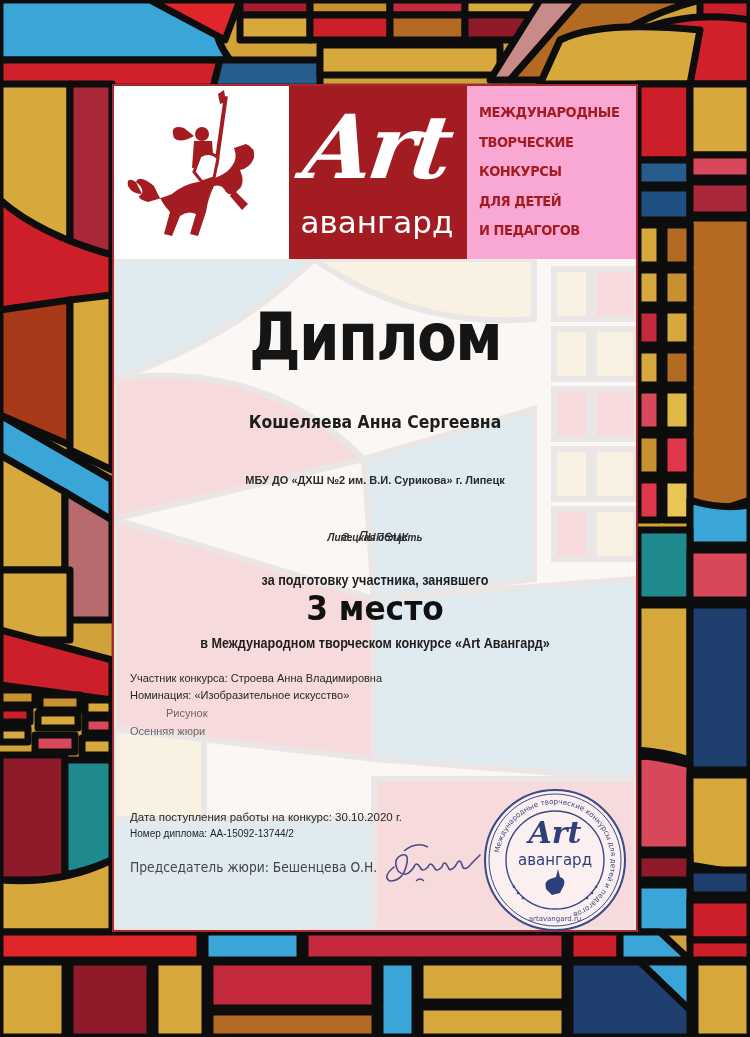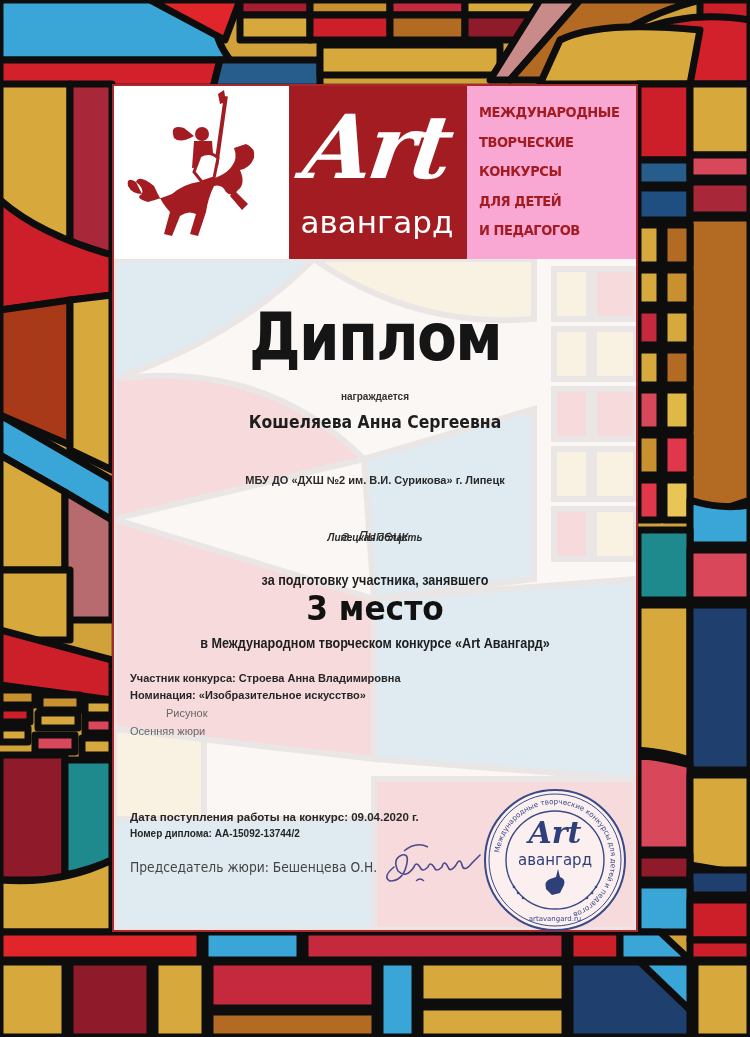--- a/index.html
+++ b/index.html
@@ -48,21 +48,21 @@
     font-family: "DejaVu Sans", sans-serif; transform: scaleX(0.92); }
   .org { top: 215px; font-size: 11px; font-weight: bold; color: #2a2a2a; }
   .region { top: 253px; font-size: 10px; font-weight: bold; color: #2a2a2a; font-style: italic; margin-top: 20px; }
   .city { top: 268px; font-size: 15px; font-weight: normal; color: #2a2a2a; font-style: italic; }
   .prep { top: 313px; font-size: 14px; font-weight: bold; color: #1e1e1e; transform: scaleX(0.9); }
   .place { top: 329px; font-size: 34px; font-weight: bold; color: #111;
     font-family: "DejaVu Sans", sans-serif; transform: scaleX(0.92); }
   .contest { top: 376px; font-size: 14px; font-weight: bold; color: #1e1e1e; transform: scaleX(0.9); }
 
   .left-block { position: absolute; left: 16px; white-space: nowrap; }
-  .lb-bold { font-size: 11px; font-weight: bold; color: #262626; }
+  .lb-bold { font-size: 11px; font-weight: normal; color: #262626; }
   .lb-light { font-size: 11px; color: #666; }
   .participant { top: 413px; }
   .nomination { top: 430px; }
   .technique { top: 448px; padding-left: 36px; }
   .artwork { top: 466px; }
   .date-line { top: 552px; font-size: 11.5px; }
   .number-line { top: 569px; font-size: 10px; }
   .chair { top: 600px; font-size: 14px; color: #444; font-family: "DejaVu Sans", sans-serif; transform: scaleX(0.88); transform-origin: left center; }
   .reg { top: 627px; font-size: 8.6px; color: #555; line-height: 13px; }
 
@@ -226,35 +226,34 @@
         <div>ТВОРЧЕСКИЕ</div>
         <div>КОНКУРСЫ</div>
         <div>ДЛЯ ДЕТЕЙ</div>
         <div>И ПЕДАГОГОВ</div>
       </div>
     </div>
   </div>
 
   <div class="content">
     <div class="center-text title">Диплом</div>
-    <div class="center-text awarded">награждается</div>
     <div class="center-text recipient">Кошеляева Анна Сергеевна</div>
     <div class="center-text org">МБУ ДО «ДХШ №2 им. В.И. Сурикова» г. Липецк</div>
     <div class="center-text region">Липецкая область</div>
     <div class="center-text city">г. Липецк</div>
     <div class="center-text prep">за подготовку участника, занявшего</div>
     <div class="center-text place">3 место</div>
     <div class="center-text contest">в Международном творческом конкурсе «Art Авангард»</div>
 
     <div class="left-block lb-bold participant">Участник конкурса: Строева Анна Владимировна</div>
     <div class="left-block lb-bold nomination">Номинация: «Изобразительное искусство»</div>
     <div class="left-block lb-light technique">Рисунок</div>
     <div class="left-block lb-light artwork">Осенняя жюри</div>
 
-    <div class="left-block lb-bold date-line">Дата поступления работы на конкурс: 09.04.2020 г.</div>
+    <div class="left-block lb-bold date-line">Дата поступления работы на конкурс: 30.10.2020 г.</div>
     <div class="left-block lb-bold number-line">Номер диплома: АА-15092-13744/2</div>
     <div class="left-block chair">Председатель жюри: Бешенцева О.Н.</div>
 
     <svg class="signature" viewBox="0 0 110 50">
       <path d="M18 30 Q6 40 14 44 Q26 44 30 30 Q34 16 26 18 Q16 22 22 34 Q30 42 38 30 Q40 24 44 30 Q46 36 52 30 Q54 24 58 30 Q60 36 66 30 Q68 22 72 30 Q74 36 80 28 Q84 20 86 28 Q88 36 96 26 L104 18" fill="none" stroke="#4a4a8c" stroke-width="1.6" stroke-linecap="round"></path>
       <path d="M28 14 Q40 4 52 10" fill="none" stroke="#4a4a8c" stroke-width="1.4"></path>
       <path d="M40 44 Q44 40 48 44" fill="none" stroke="#4a4a8c" stroke-width="1.2"></path>
     </svg>
 
     <svg class="stamp" viewBox="0 0 150 150">

